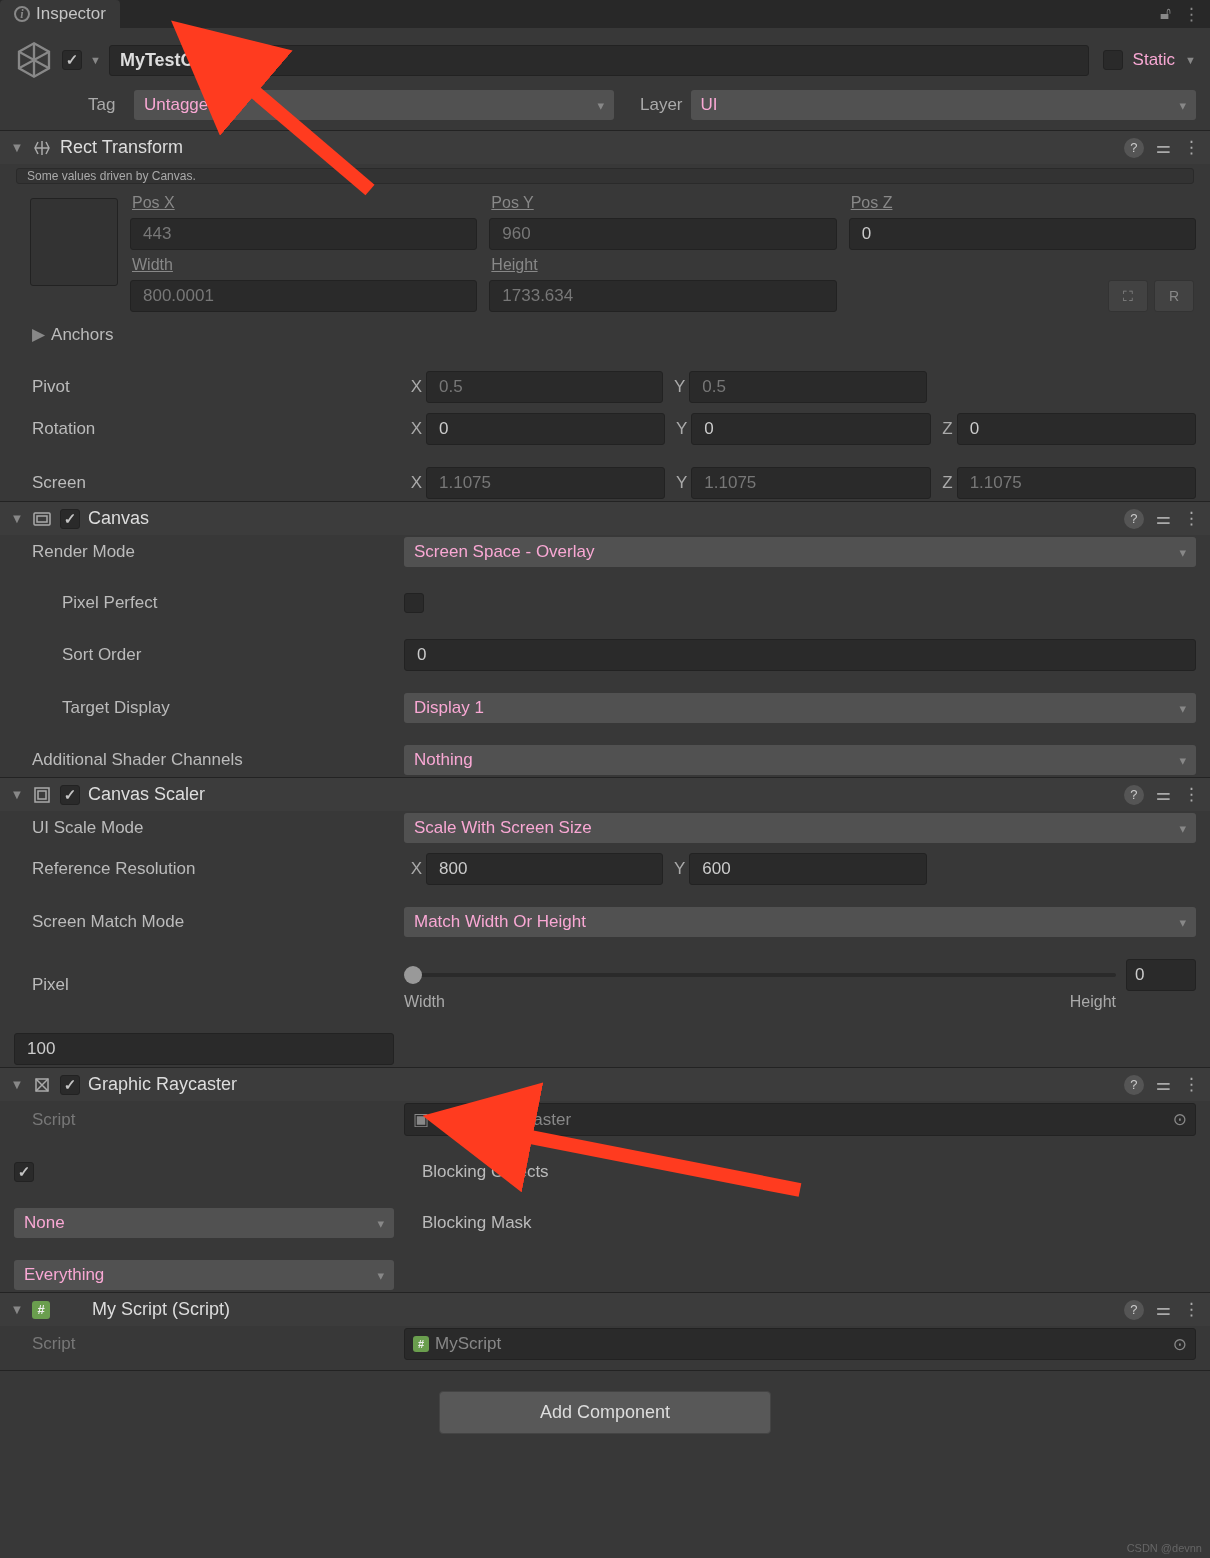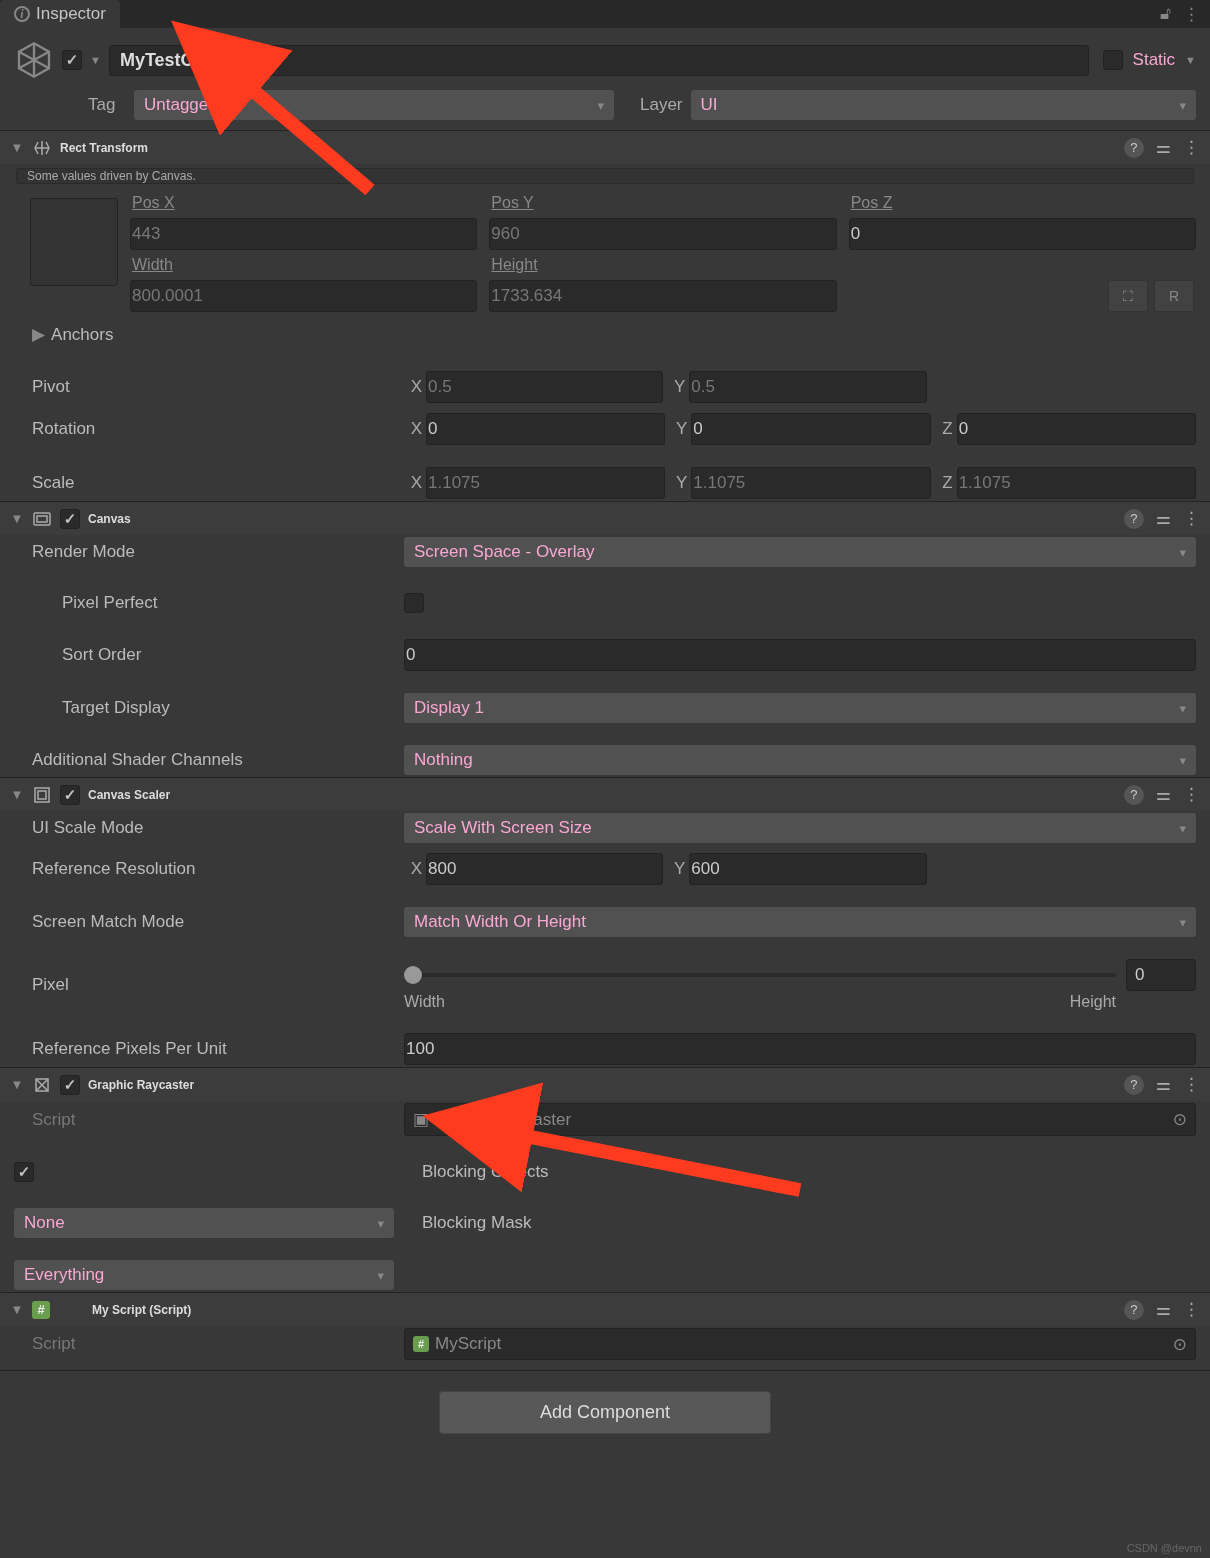--- a/index.html
+++ b/index.html
@@ -24,31 +24,31 @@
   .select { background:#515151; border:none; border-radius:3px; padding:5px 10px; color:#f9a8d4; font-size:17px; position:relative; display:flex; align-items:center; justify-content:space-between; }
   .select::after { content:'▾'; color:#888; font-size:13px; margin-left:8px; }
   .tag-select { flex:0 0 480px;}
   .layer-select { flex:1; }
   .layer-label { margin-left:18px; min-width:54px;}
   
   .comp { border-top:1px solid #232323; }
   .comp-header { display:flex; align-items:center; background:#3c3c3c; padding:6px 10px; gap:8px; }
   .foldout { color:#888; font-size:13px; width:14px; text-align:center; cursor:pointer;}
   .comp-icon { width:20px; height:20px; display:flex; align-items:center; justify-content:center; color:#aaa; flex-shrink:0;}
-  .comp-title { color:#ddd; font-weight:bold; font-size:12px; flex:1;}
+  .comp-title { color:#ddd; font-weight:normal; font-size:18px; flex:1;}
   .comp-actions { display:flex; gap:12px; align-items:center; color:#aaa;}
   .help-icon { width:20px; height:20px; border-radius:50%; background:#555; color:#ccc; font-size:13px; display:flex; align-items:center; justify-content:center;}
   .preset-icon,.menu-dots{font-size:17px; color:#aaa;}
   .info-box { background:#333333; border:1px solid #2a2a2a; border-radius:3px; padding:0 10px; color:#aaa; font-size:12px; margin:4px 16px 10px 16px;}
   
   .prop-grid { display:grid; grid-template-columns: 380px 1fr; gap:22px 10px; align-items:center; padding:2px 14px;}
   .prop-label { color:#bbb; padding:4px 0 4px 18px;}
   .prop-label.disabled { color:#777;}
   .prop-label.indent { padding-left:48px;}
-  .input { background:#2a2a2a; border:1px solid #222; border-radius:3px; padding:5px 1px; color:#ccc; font-size:17px; flex:1; min-width:0;}
+  .input { background:#2a2a2a; border:1px solid #222; border-radius:3px; padding:5px 12px; color:#ccc; font-size:17px; flex:1; min-width:0;}
   .input.disabled { color:#777;}
   .axis-label { color:#aaa; width:18px; text-align:right; flex-shrink:0;}
   .obj-field { background:#2a2a2a; border:1px solid #222; border-radius:3px; padding:5px 8px; color:#888; display:flex; align-items:center; gap:6px; flex:1; position:relative;}
   .obj-field .dot { position:absolute; right:8px; color:#888;}
   .anchor-box { width:88px; height:88px; background:#333; border:1px solid #222; border-radius:3px; margin-left:16px; margin-top:4px;}
   .rt-cols { flex:1; display:grid; grid-template-columns: 1fr 1fr 1fr; gap:6px 12px;}
   .rt-col-label{ color:#888; font-size:16px; padding-left:2px;text-decoration:underline;}
   .tool-btns{display:flex;gap:6px;margin-left:auto;padding-right:2px;}
   .tool-btn{width:40px;height:32px;background:#424242;border:1px solid #333;border-radius:3px;color:#888;display:flex;align-items:center;justify-content:center;font-size:14px;}
   
@@ -166,21 +166,21 @@
   <div class="prop-grid">
     <div class="prop-label">Rotation</div>
     <div class="three-col">
       <span class="axis-label">X</span>
         <div class="input">0</div>
       <span class="axis-label">Y</span>
         <div class="input">0</div>
       <span class="axis-label">Z</span>
         <div class="input">0</div>
     </div>
-    <div class="prop-label">Scale</div>
+    <div class="prop-label">Screen</div>
     <div class="three-col">
       <span class="axis-label">X</span>
         <div class="input disabled">1.1075</div>
       <span class="axis-label">Y</span>
         <div class="input disabled">1.1075</div>
       <span class="axis-label">Z</span>
         <div class="input disabled">1.1075</div>
     </div>
   </div>
 </div>
@@ -266,21 +266,20 @@
         <div class="slider-track">
             <div class="slider-thumb"></div>
           </div>
         <div class="slider-val">0</div>
       </div>
       <div class="slider-labels">
         <span>Width</span>
         <span>Height</span>
       </div>
     </div>
-    <div class="prop-label">Reference Pixels Per Unit</div>
     <div class="input">100</div>
   </div>
 </div>
 
 <div class="comp">
   <div class="comp-header">
     <span class="foldout">▼</span>
     <span class="comp-icon ray-icon">
         <svg viewBox="0 0 20 20" stroke="#aaa" fill="none" stroke-width="1.5">
           <rect x="4" y="4" width="12" height="12"></rect>

